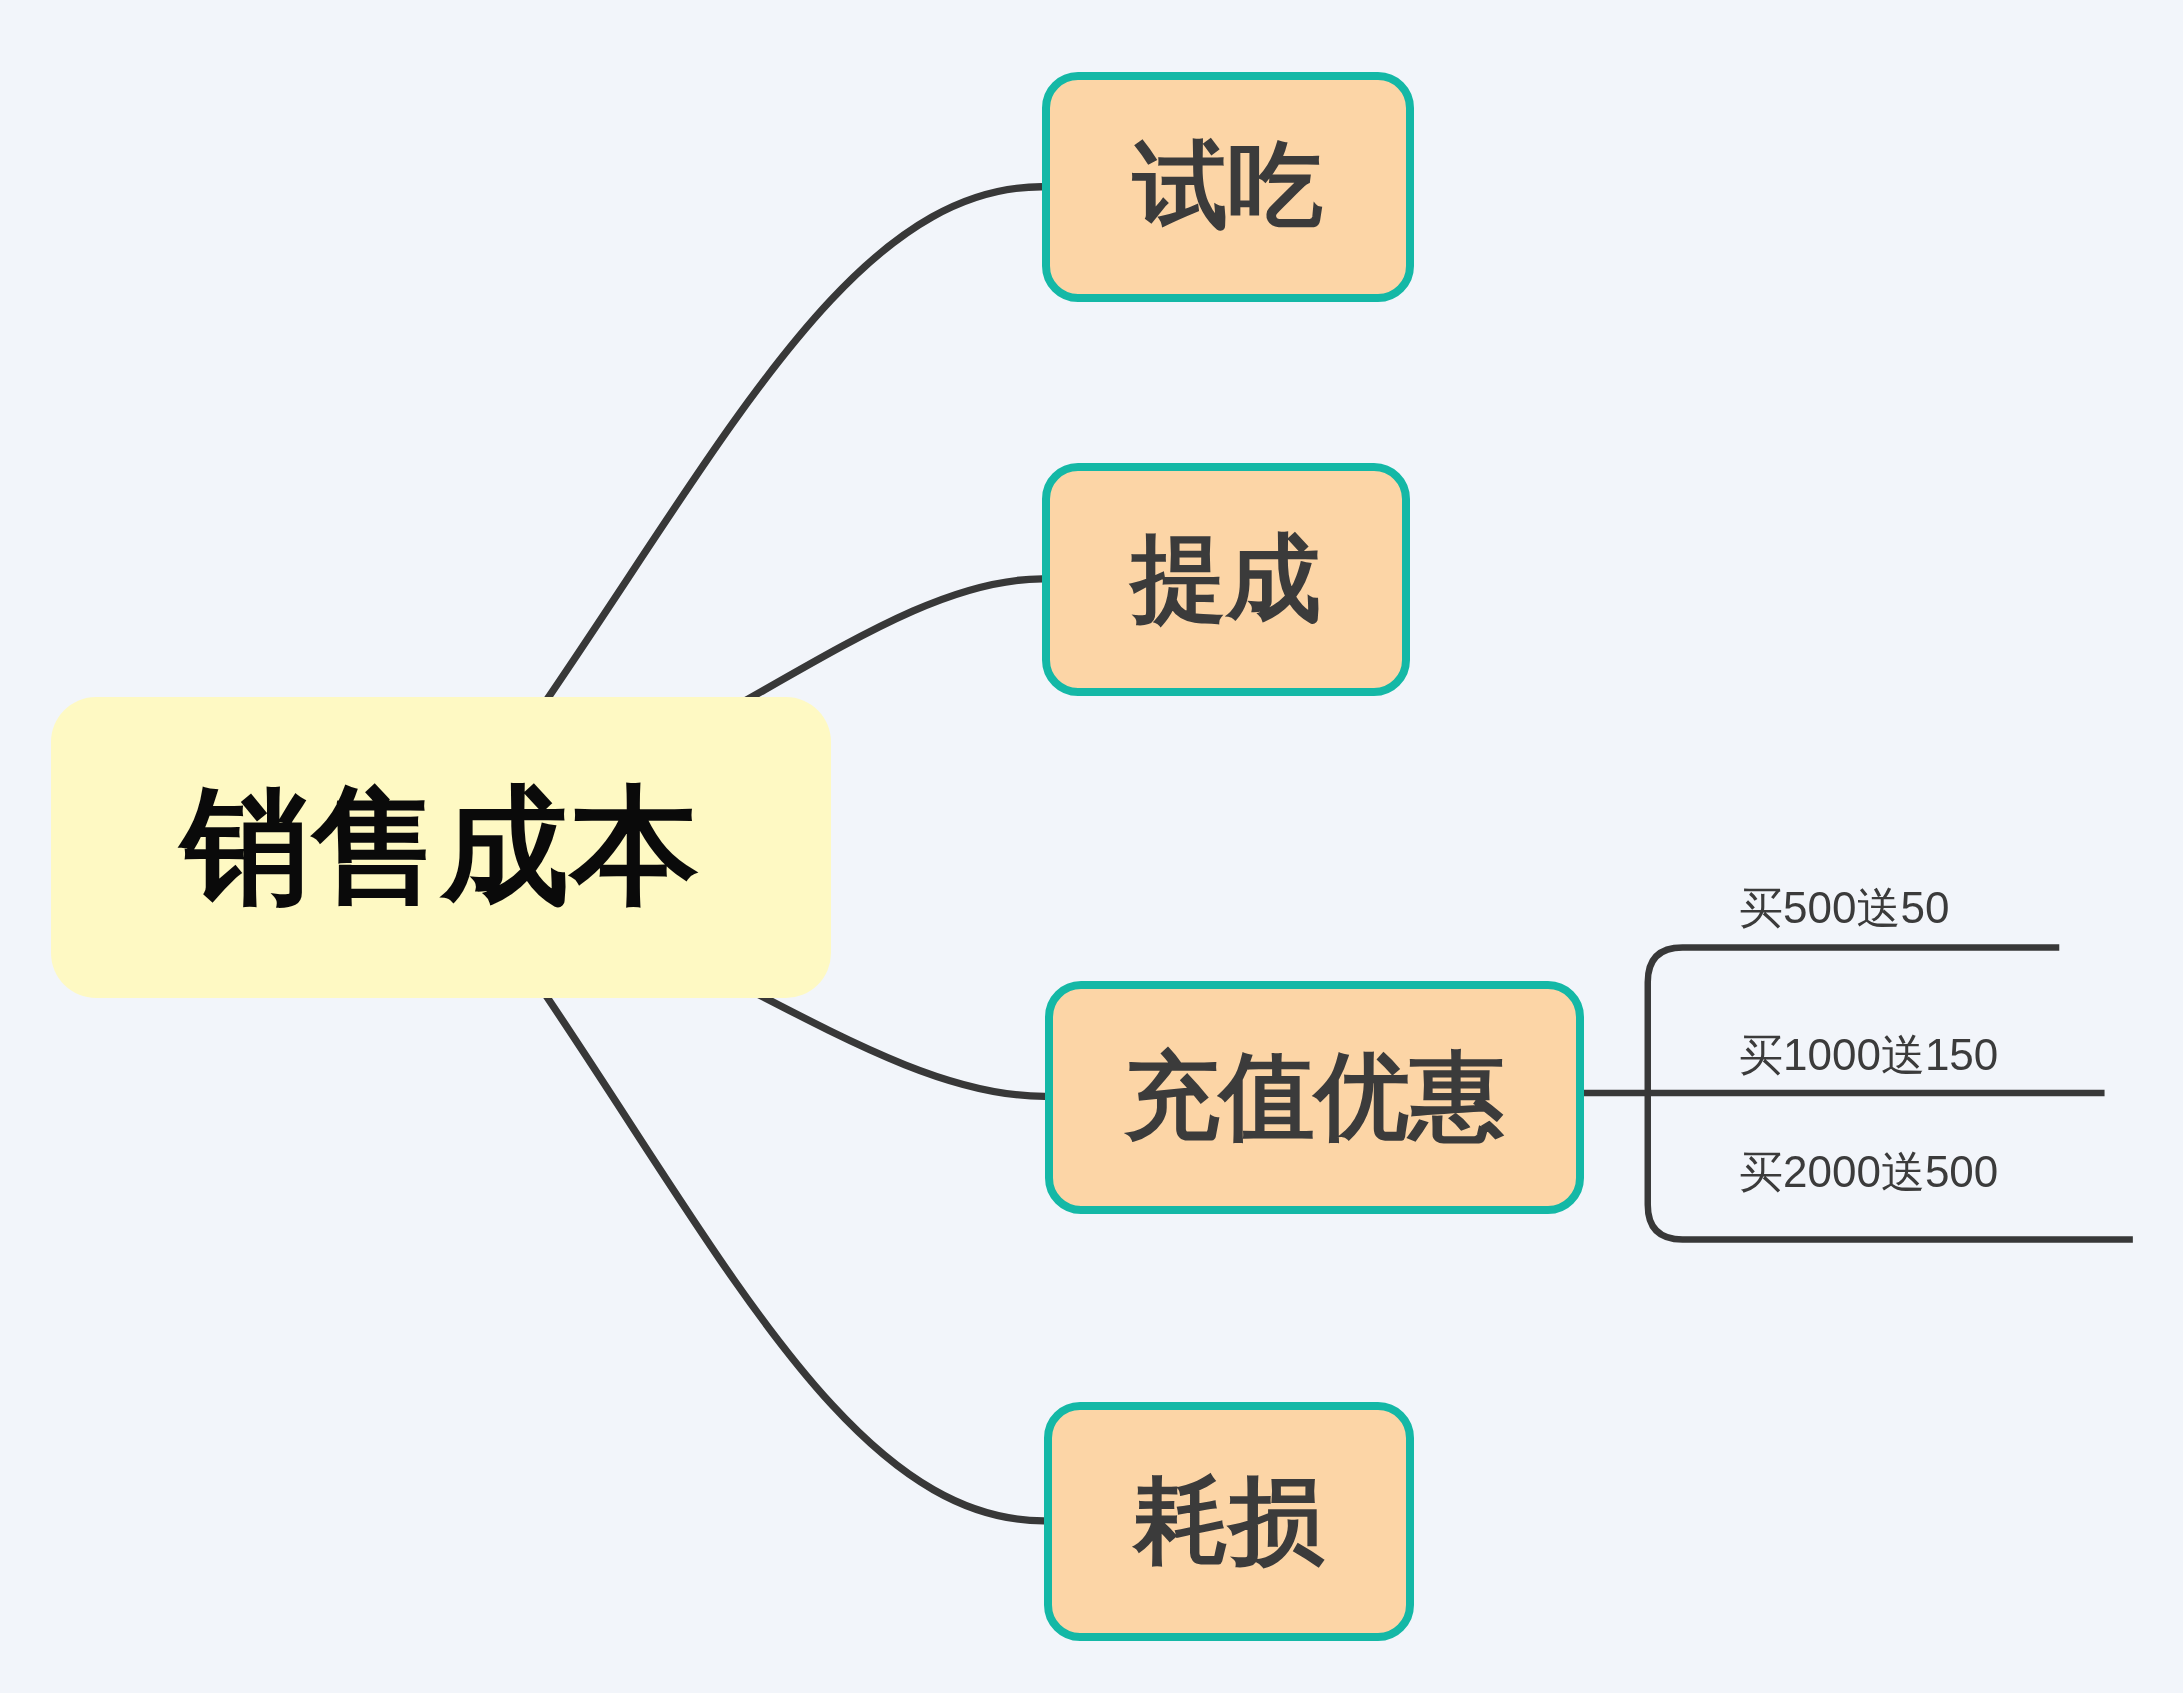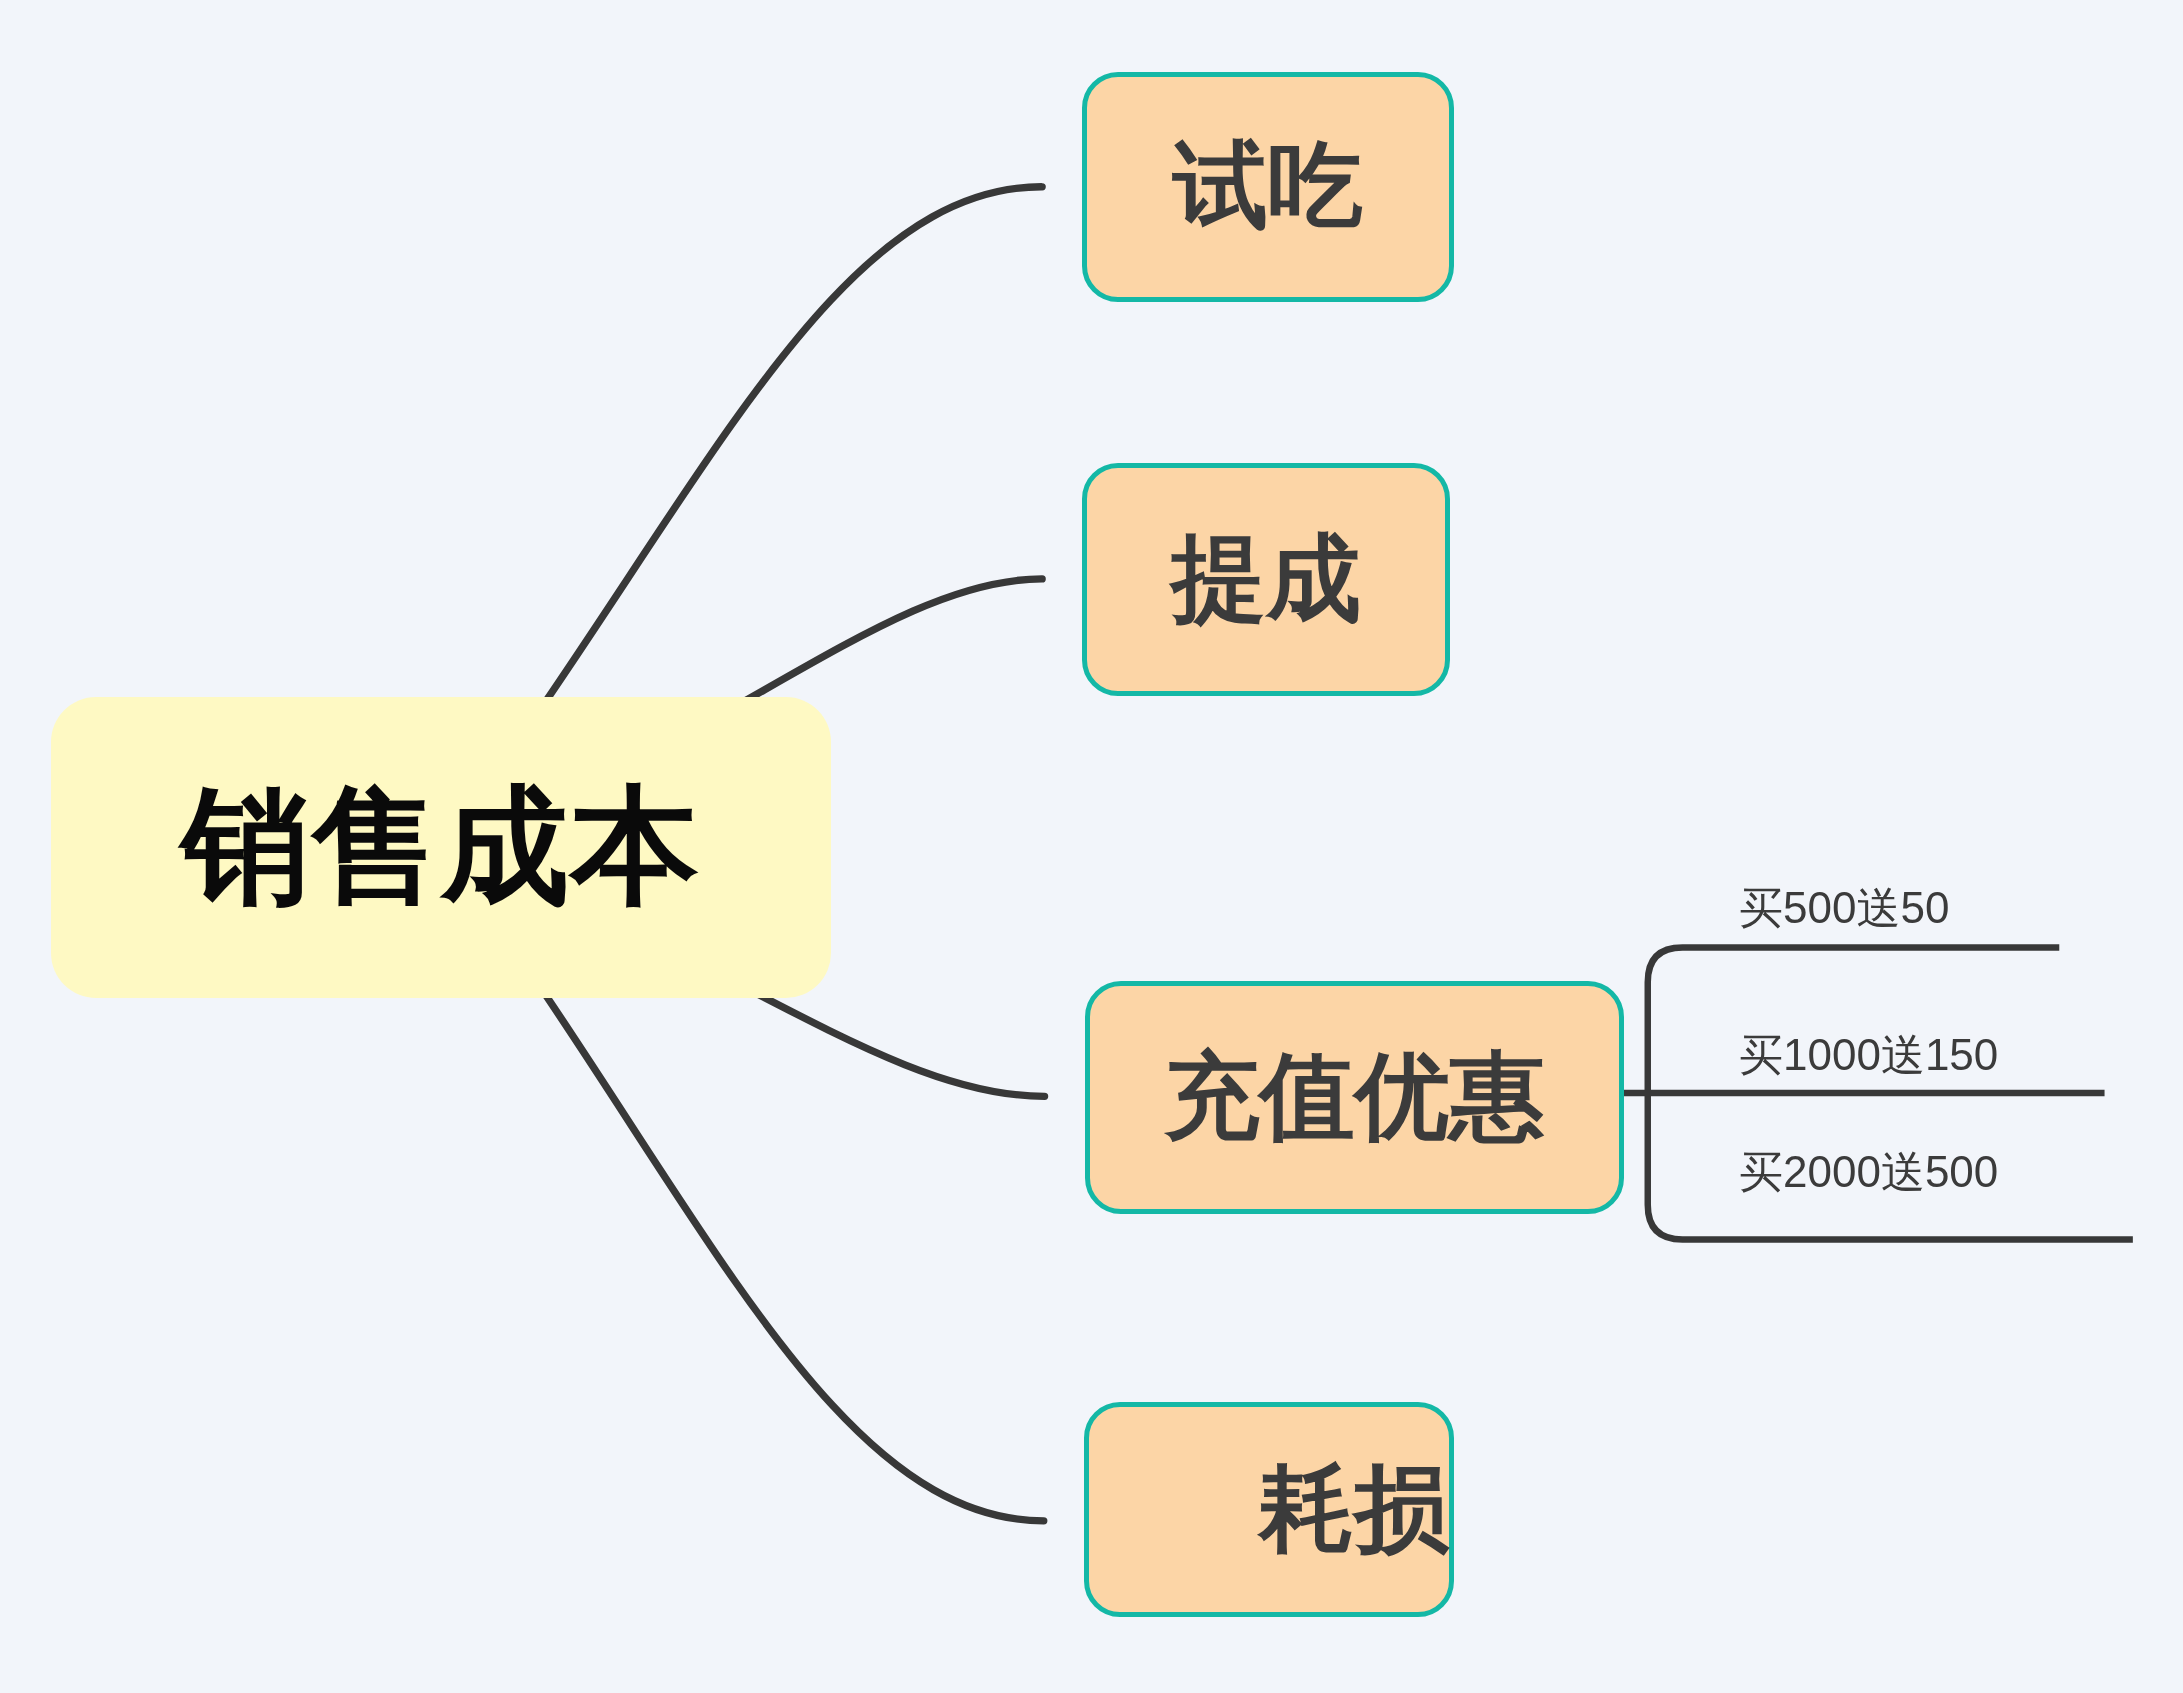--- a/index.html
+++ b/index.html
@@ -38,32 +38,31 @@
     border-radius: 45px;
     color: #0a0a0a;
     font-size: 128px;
     font-weight: 900;
     letter-spacing: 1.6px;
     white-space: nowrap;
   }
 
   .branch-node {
     background: #fcd5a6;
-    border: 5px solid #14b8a6;
+    border: 8px solid #14b8a6;
     border-radius: 36px;
     color: #3b3b3b;
     font-size: 95px;
     font-weight: 700;
     white-space: nowrap;
-    margin-left: 40px;
   }
   .branch-tastetest  { left: 1042px; top: 72px;   width: 372px; height: 230px; }
   .branch-commission { left: 1042px; top: 463px;  width: 368px; height: 233px; }
   .branch-recharge   { left: 1045px; top: 981px; width: 539px; height: 233px; }
-  .branch-wastage    { left: 1044px; top: 1402px; width: 370px; height: 215px; justify-content: flex-end; }
+  .branch-wastage    { left: 1044px; top: 1402px; width: 370px; height: 239px; }
 
   .leaf-label {
     position: absolute;
     left: 1739px;
     height: 78px;
     display: flex;
     align-items: flex-end;
     color: #3b3b3b;
     font-size: 44px;
     font-weight: 500;

